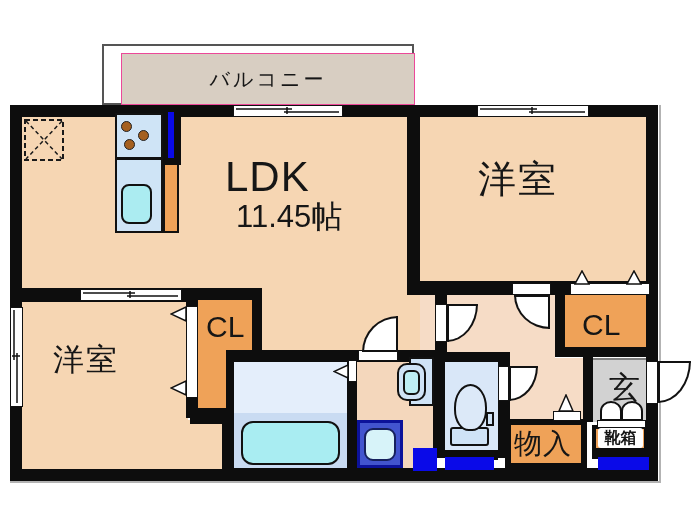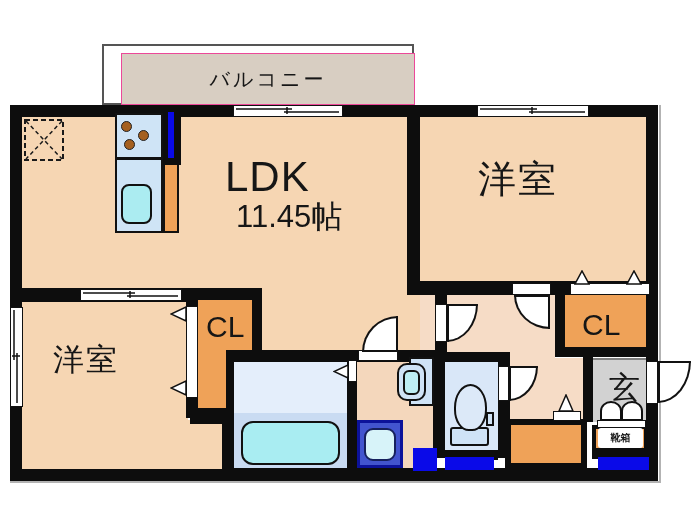--- a/index.html
+++ b/index.html
@@ -187,18 +187,19 @@
   <div class="lbl" style="left:211px;top:201px;font-size:31px;margin-left:25px;">11.45帖</div>
 
   <div class="lbl" style="left:478px;top:160px;font-size:38px;letter-spacing:2px;">洋室</div>
 
   <div class="lbl" style="left:53px;top:344px;font-size:31px;letter-spacing:2px;">洋室</div>
 
   <div class="lbl" style="left:206px;top:312px;font-size:30px;">CL</div>
   <div class="lbl" style="left:582px;top:310px;font-size:30px;">CL</div>
 
   <div class="lbl" style="left:609px;top:372px;font-size:31px;">玄</div>
+  <div class="lbl" style="left:514px;top:430px;font-size:28px;letter-spacing:1px;">物入</div>
 
   <div class="abs" style="left:598px;top:428px;width:45px;height:20px;background:#fff;border-radius:3px;display:flex;align-items:center;justify-content:center;">
-    <span class="lbl" style="position:static;font-size:10px;font-weight:bold;">靴箱</span>
+    <span class="lbl" style="position:static;font-size:16px;font-weight:bold;">靴箱</span>
   </div>
 
 </div>
 
 </body></html>

